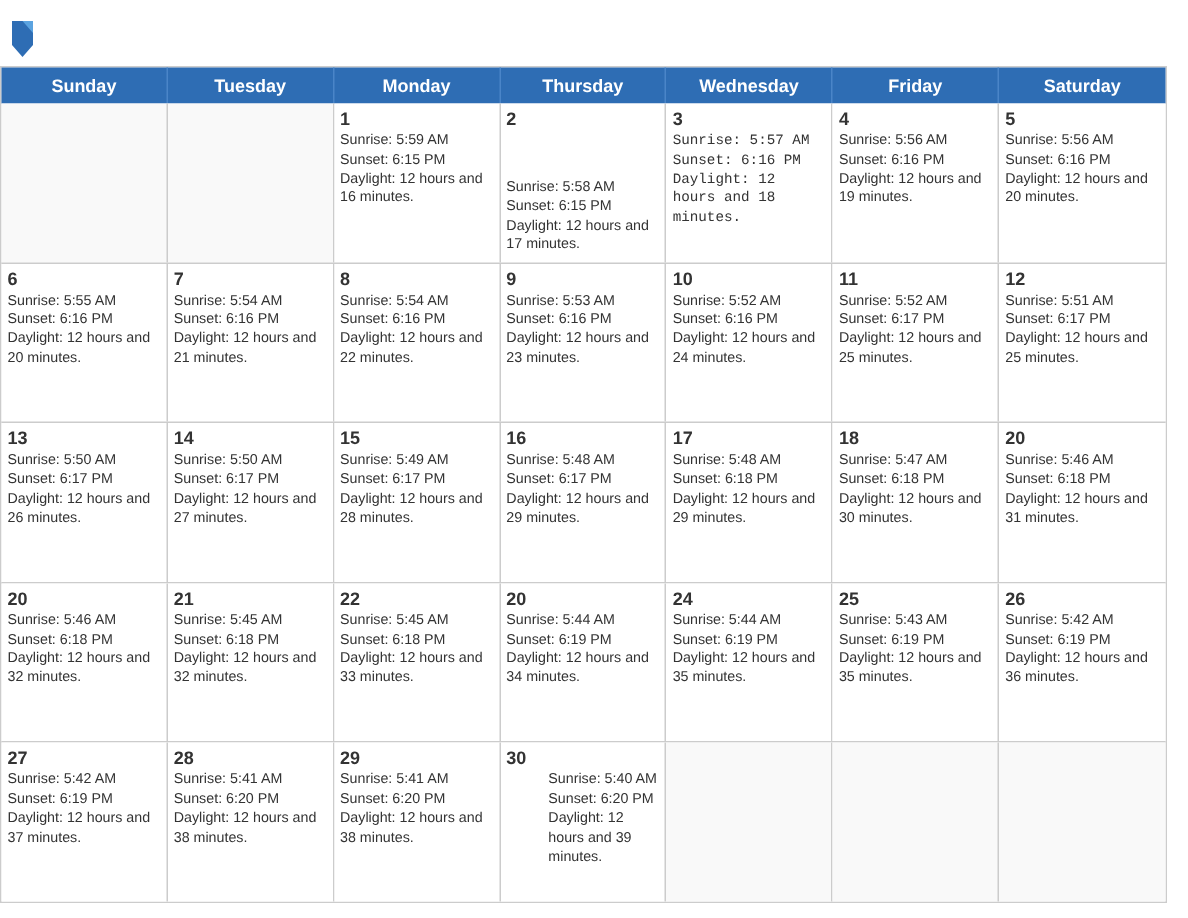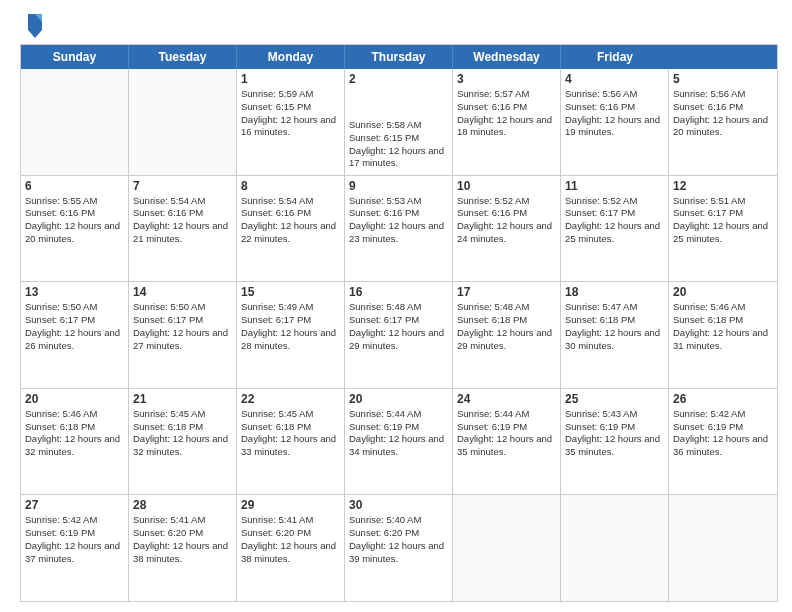--- a/index.html
+++ b/index.html
@@ -7,21 +7,21 @@
       width: 792px;
       height: 612px;
       background: #fff;
       font-family: Arial, sans-serif;
       font-size: 11px;
       overflow: hidden;
     }
     .page {
       width: 792px;
       height: 612px;
-      padding: 10px 14px 10px 20px;
+      padding: 10px 14px 10px 0;
       display: flex;
       flex-direction: column;
       justify-content: space-between;
     }
     .header {
       display: flex;
       justify-content: space-between;
       align-items: flex-start;
       margin-bottom: 6px;
     }
@@ -127,40 +127,41 @@
   </div>
 
   <div class="calendar">
     <div class="cal-header-row">
     <div class="cal-header-cell">Sunday</div>
         <div class="cal-header-cell">Tuesday</div>
         <div class="cal-header-cell">Monday</div>
         <div class="cal-header-cell">Thursday</div>
         <div class="cal-header-cell">Wednesday</div>
         <div class="cal-header-cell">Friday</div>
+        <div class="cal-header-cell">Saturday</div>
       </div>
     <div class="cal-body">
     <div class="cal-row">
           <div class="cal-cell empty"></div>
           <div class="cal-cell empty"></div>
           <div class="cal-cell">
             <div class="day-num">1</div>
             <div class="day-info" style="white-space: pre-line;">Sunrise: 5:59 AM
 Sunset: 6:15 PM
 Daylight: 12 hours and 16 minutes.</div>
           </div>
           <div class="cal-cell">
             <div class="day-num">2</div>
             <div class="day-info" style="white-space: pre-line; margin-top: 33px;">Sunrise: 5:58 AM
 Sunset: 6:15 PM
 Daylight: 12 hours and 17 minutes.</div>
           </div>
           <div class="cal-cell">
             <div class="day-num">3</div>
-            <div class="day-info" style="white-space: pre-line;">Sunrise: 5:57 AM
+            <div class="day-info" style="white-space: pre-line; font-family: Liberation Mono, monospace;">Sunrise: 5:57 AM
 Sunset: 6:16 PM
 Daylight: 12 hours and 18 minutes.</div>
           </div>
           <div class="cal-cell">
             <div class="day-num">4</div>
             <div class="day-info" style="white-space: pre-line;">Sunrise: 5:56 AM
 Sunset: 6:16 PM
 Daylight: 12 hours and 19 minutes.</div>
           </div>
           <div class="cal-cell">
@@ -316,21 +317,21 @@
 Daylight: 12 hours and 38 minutes.</div>
           </div>
           <div class="cal-cell">
             <div class="day-num">29</div>
             <div class="day-info" style="white-space: pre-line;">Sunrise: 5:41 AM
 Sunset: 6:20 PM
 Daylight: 12 hours and 38 minutes.</div>
           </div>
           <div class="cal-cell">
             <div class="day-num">30</div>
-            <div class="day-info" style="white-space: pre-line;">Sunrise: 5:40 AM
+            <div class="day-info" style="white-space: pre-line; margin-left: 28px;">Sunrise: 5:40 AM
 Sunset: 6:20 PM
 Daylight: 12 hours and 39 minutes.</div>
           </div>
           <div class="cal-cell empty"></div>
           <div class="cal-cell empty"></div>
           <div class="cal-cell empty"></div>
         </div>
       </div>
   </div>
 </div>

